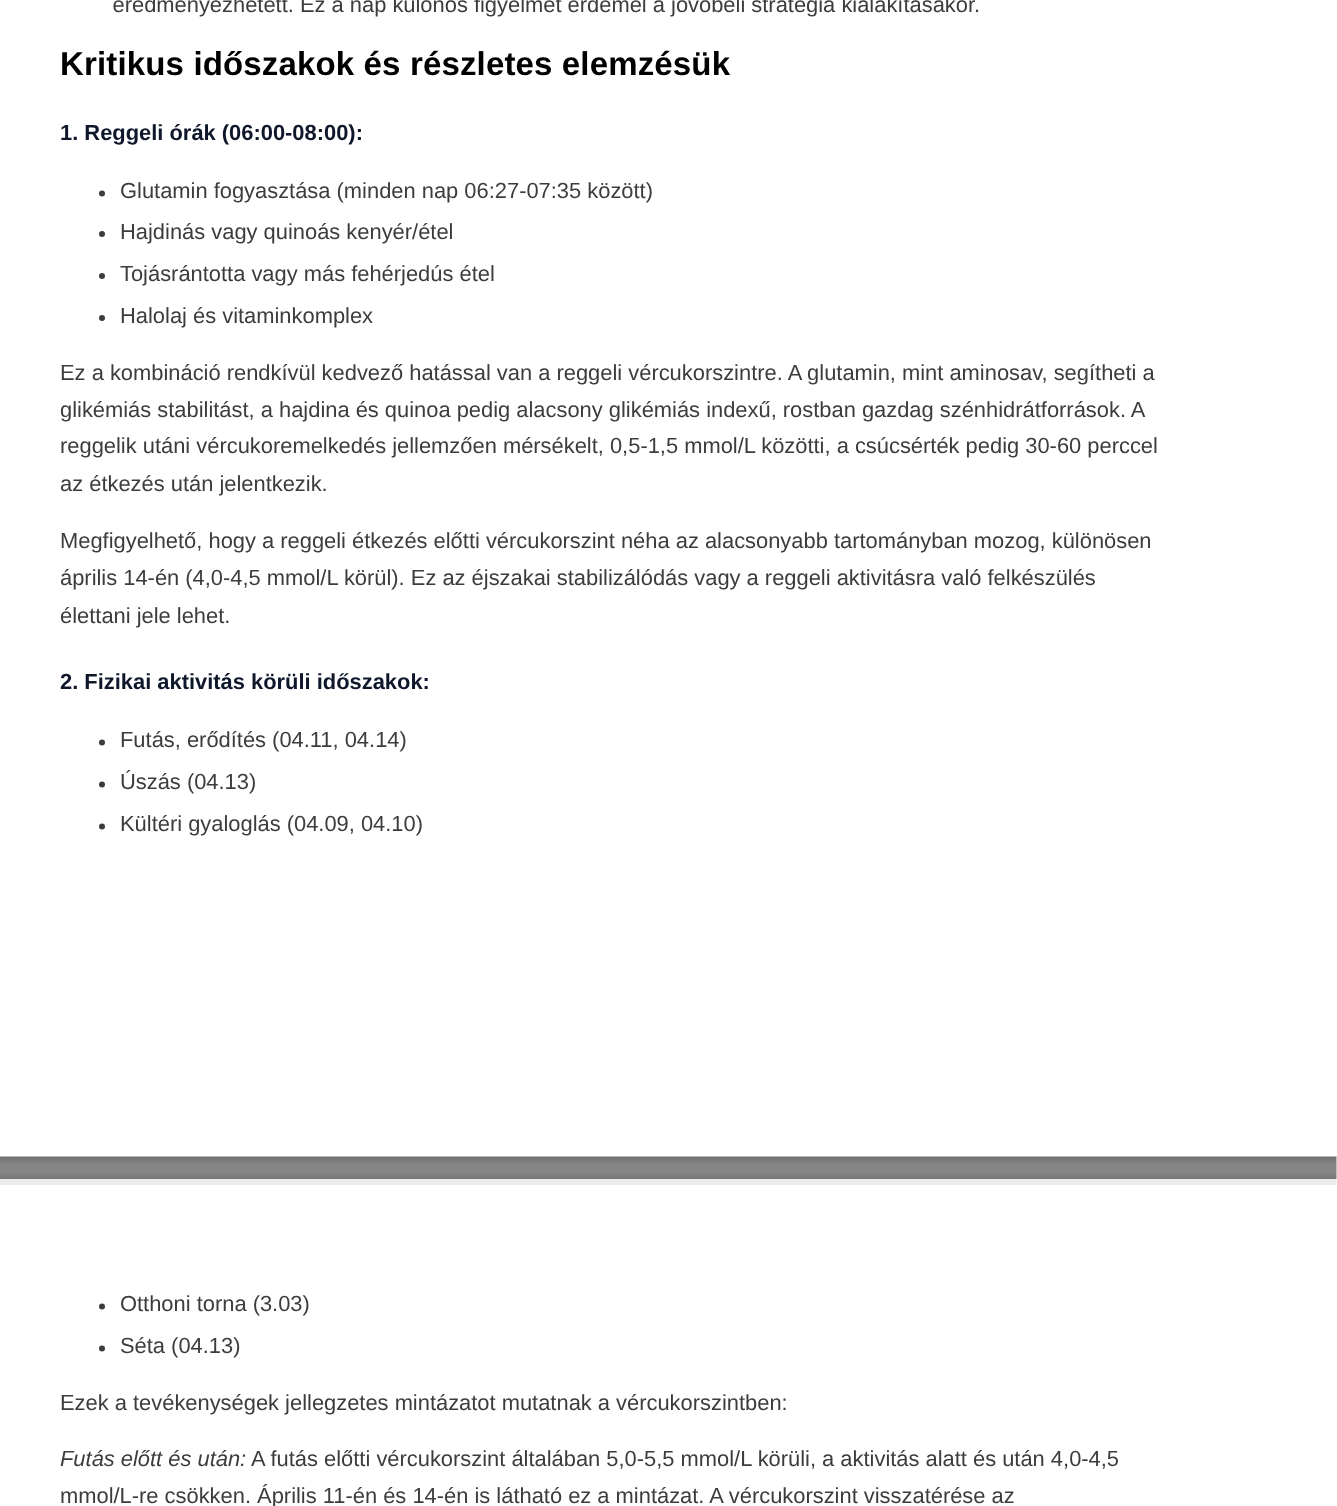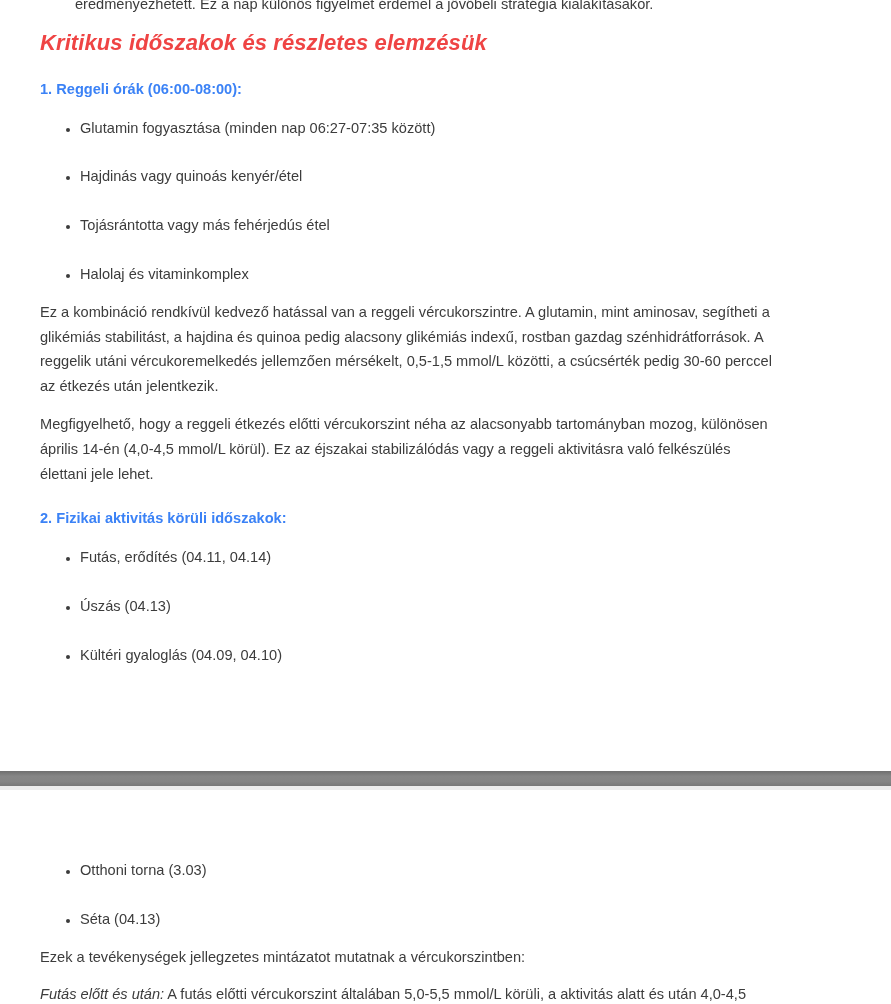--- a/index.html
+++ b/index.html
@@ -55,38 +55,37 @@
     margin-top: -8px;
     margin-bottom: 12px;
     padding-left: 35px;
     white-space: nowrap;
   }
 
   h2 {
     font-size: 22px;
     line-height: 28px;
     font-weight: 700;
-    color: #ef4444;
+    color: #000000;
     margin: 8px 0 20px 0;
     letter-spacing: 0.1px;
-    font-style: italic;
   }
 
   .subhead {
     font-weight: 700;
-    color: #3b82f6;
+    color: #0f172a;
     margin: 20px 0 12px 0;
   }
 
   ul {
     margin: 14px 0 13px 0;
     padding-left: 40px;
     list-style: disc outside;
   }
-  li + li { margin-top: 24px; }
+  li + li { margin-top: 3px; }
   li::marker { font-size: 12px; }
 
   .lead-italic { font-style: italic; }
 </style>
 </head>
 <body>
 
 <div class="viewport">
 
   <div class="page page-1">

